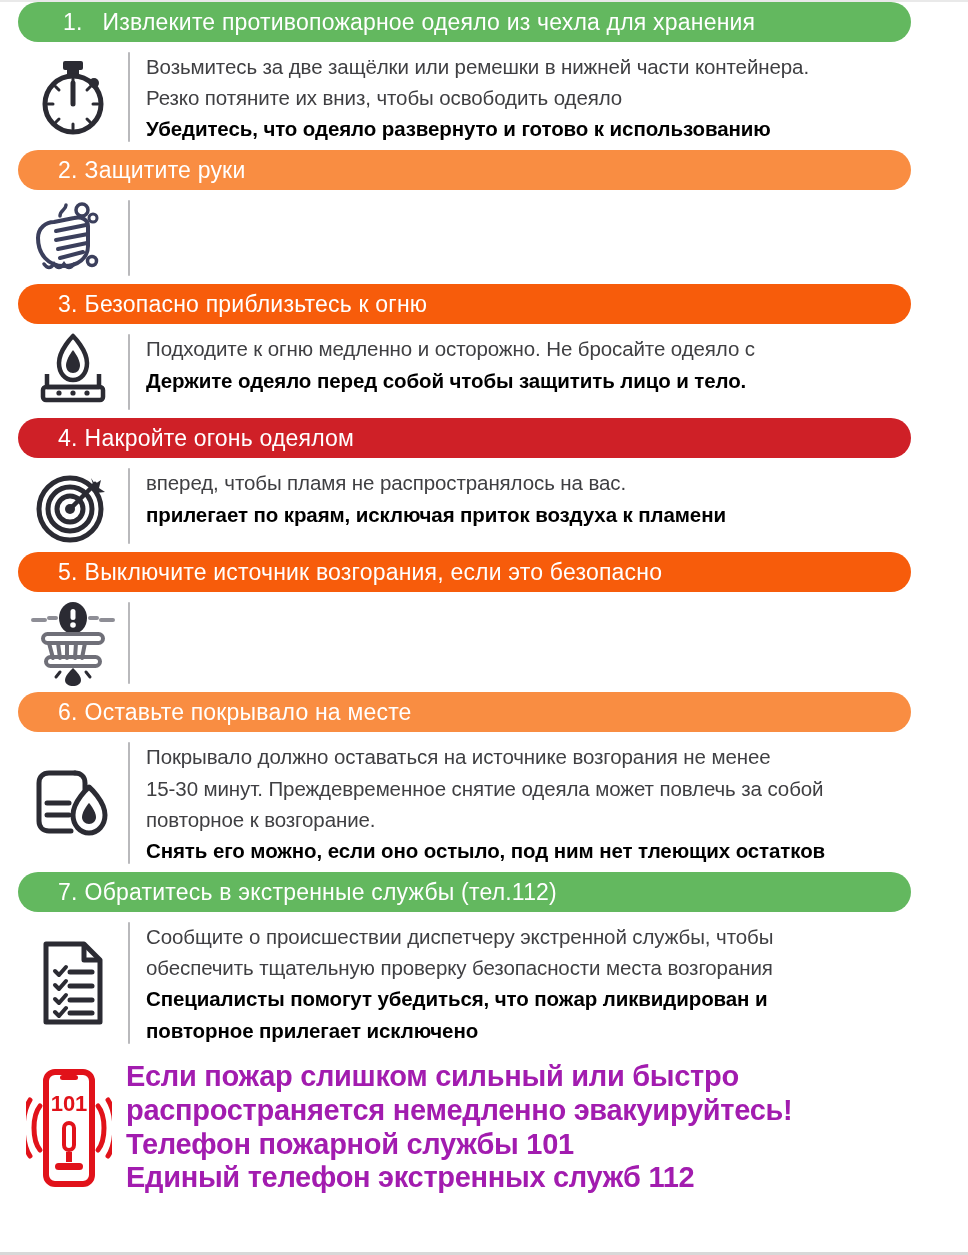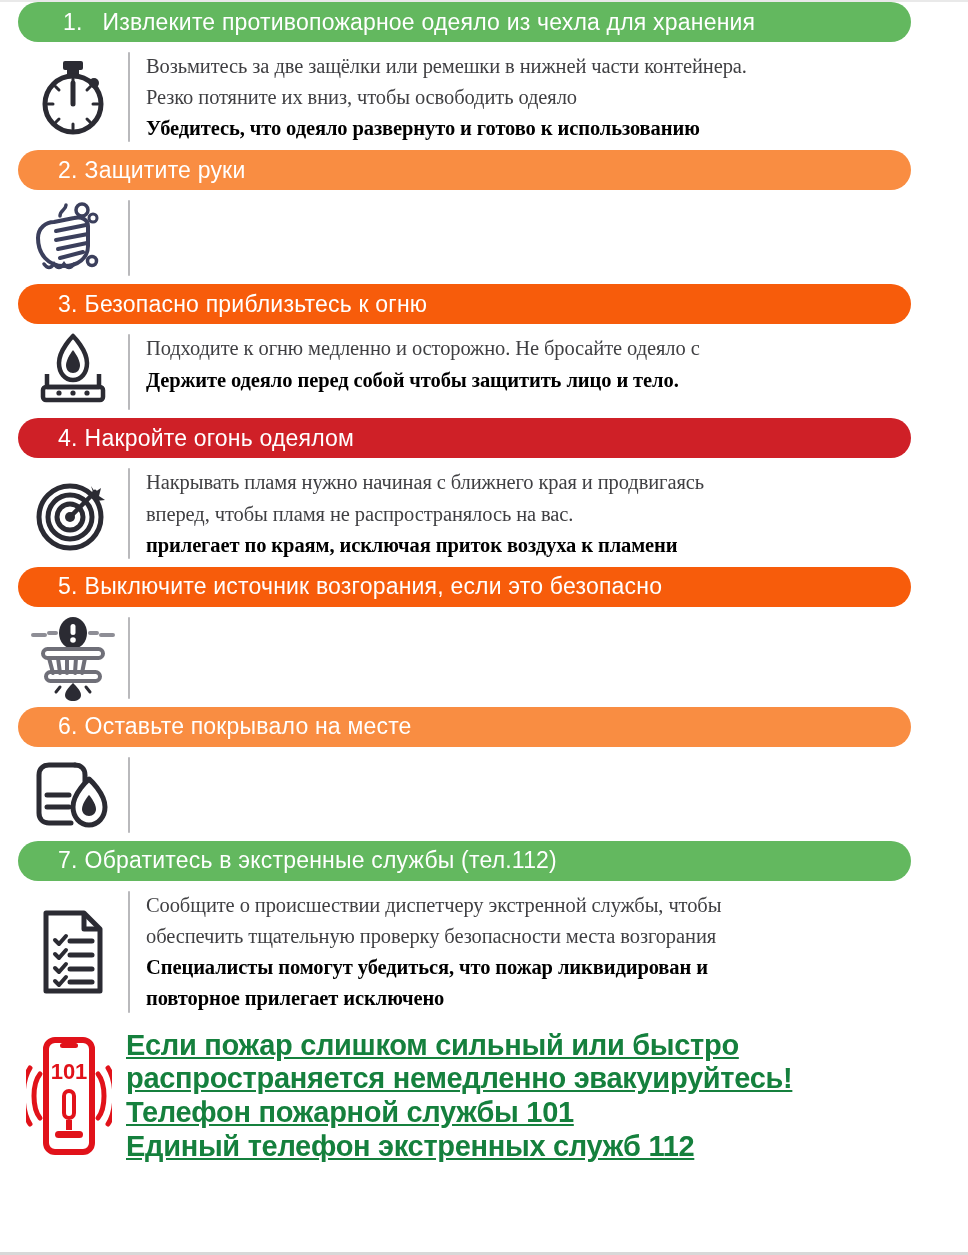--- a/index.html
+++ b/index.html
@@ -76,21 +76,20 @@
     width: 2px;
     background: #b9b9bc;
     align-self: stretch;
     margin: 2px 16px 2px 0;
     border-radius: 2px;
   }
 
   .text-cell {
     flex: 1;
     padding-top: 1px;
-    font-family: Liberation Serif, serif;
   }
   .text-cell p {
     margin: 0;
     font-size: 20.5px;
     line-height: 1.52;
     color: #3f3f42;
     font-weight: 400;
     letter-spacing: -0.1px;
   }
   .text-cell p.accent {
@@ -109,27 +108,26 @@
     min-width: 86px;
     display: flex;
     align-items: center;
     justify-content: center;
   }
   .emergency-text {
     padding-left: 14px;
   }
   .emergency-text p {
     margin: 0;
-    color: #15803d;
+    color: #a21caf;
     font-weight: 700;
     font-size: 29px;
     line-height: 1.17;
     letter-spacing: -0.3px;
     white-space: nowrap;
-    text-decoration: underline;
   }
 
   svg { display: block; }
 </style>
 </head>
 <body>
 
 <div class="poster">
   <div id="steps-container">
       <div class="step step-1">
@@ -216,21 +214,20 @@
       <circle cx="37" cy="43" r="31" fill="none" stroke="#2b2b33" stroke-width="5"></circle>
       <circle cx="37" cy="43" r="22" fill="none" stroke="#2b2b33" stroke-width="5"></circle>
       <circle cx="37" cy="43" r="13" fill="none" stroke="#2b2b33" stroke-width="5"></circle>
       <circle cx="37" cy="43" r="5" fill="#2b2b33"></circle>
       <path d="M37 43 L62 18" stroke="#2b2b33" stroke-width="4.5" stroke-linecap="round"></path>
       <path d="M58 12 L62 18 L68 14 L66 22 L72 26 L63 27 L58 12 Z" fill="#2b2b33"></path>
     </svg>
           </div>
           <div class="divider"></div>
           <div class="text-cell">
-            <p>Накрывать пламя нужно начиная с ближнего края и продвигаясь</p>
             <p>вперед, чтобы пламя не распространялось на вас.</p>
             <p class="accent">прилегает по краям, исключая приток воздуха к пламени</p>
           </div>
         </div>
       </div>
       <div class="step step-5">
         <div class="step-bar" style="background: rgb(247, 92, 11);">
           <span class="bar-num">5.</span>
           <span class="bar-title">Выключите источник возгорания, если это безопасно</span>
         </div>
@@ -262,20 +259,26 @@
     <svg width="84" height="80" viewBox="0 0 84 80" aria-hidden="true">
       <path d="M44 10 L18 10 C12 10 8 14 8 20 L8 58 C8 64 12 68 18 68 L40 68" fill="none" stroke="#2b2b33" stroke-width="5" stroke-linejoin="round" stroke-linecap="round"></path>
       <path d="M44 10 C50 10 54 14 54 20 L54 26" fill="none" stroke="#2b2b33" stroke-width="5" stroke-linecap="round"></path>
       <path d="M16 40 h22" stroke="#2b2b33" stroke-width="5" stroke-linecap="round"></path>
       <path d="M16 52 h22" stroke="#2b2b33" stroke-width="5" stroke-linecap="round"></path>
       <path d="M58 24 C58 24 42 38 42 52 C42 62 49 70 58 70 C67 70 74 62 74 52 C74 38 58 24 58 24 Z" fill="none" stroke="#2b2b33" stroke-width="5" stroke-linejoin="round"></path>
       <path d="M58 40 C58 40 51 48 51 54 C51 58 54 61 58 61 C62 61 65 58 65 54 C65 48 58 40 58 40 Z" fill="#2b2b33"></path>
     </svg>
           </div>
           <div class="divider"></div>
+          <div class="text-cell">
+            <p>Покрывало должно оставаться на источнике возгорания не менее</p>
+            <p>15-30 минут. Преждевременное снятие одеяла может повлечь за собой</p>
+            <p>повторное к возгорание.</p>
+            <p class="accent">Снять его можно, если оно остыло, под ним нет тлеющих остатков</p>
+          </div>
         </div>
       </div>
       <div class="step step-7">
         <div class="step-bar" style="background: rgb(99, 184, 95);">
           <span class="bar-num">7.</span>
           <span class="bar-title">Обратитесь в экстренные службы (тел.112)</span>
         </div>
         <div class="step-body">
           <div class="icon-cell">
     <svg width="70" height="86" viewBox="0 0 70 86" aria-hidden="true">

